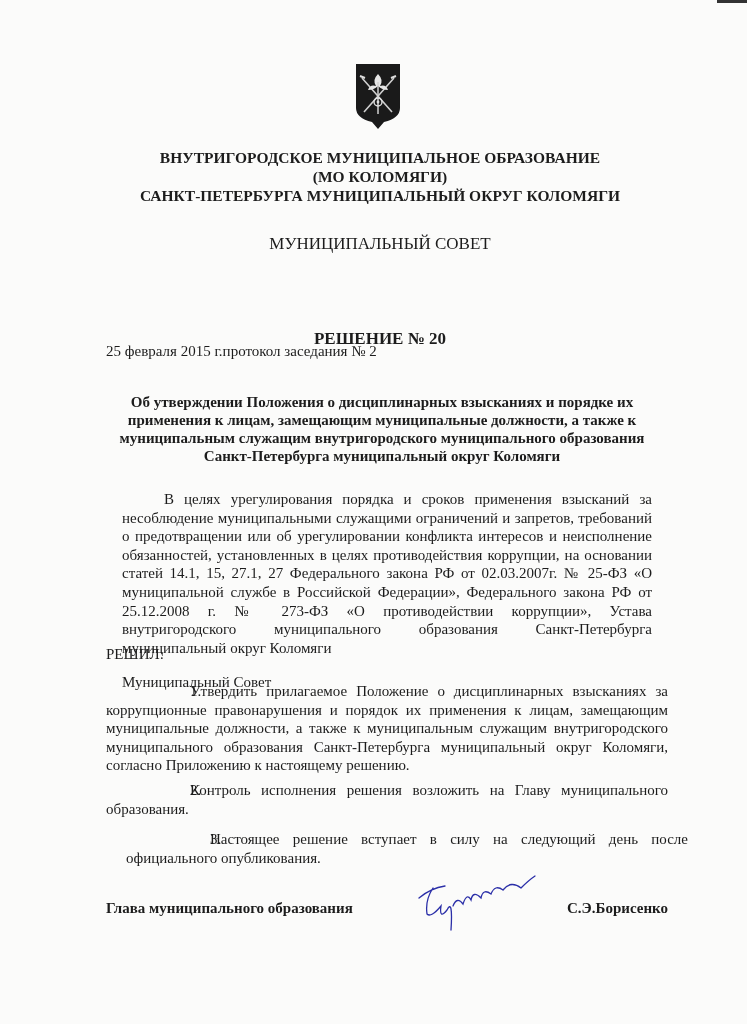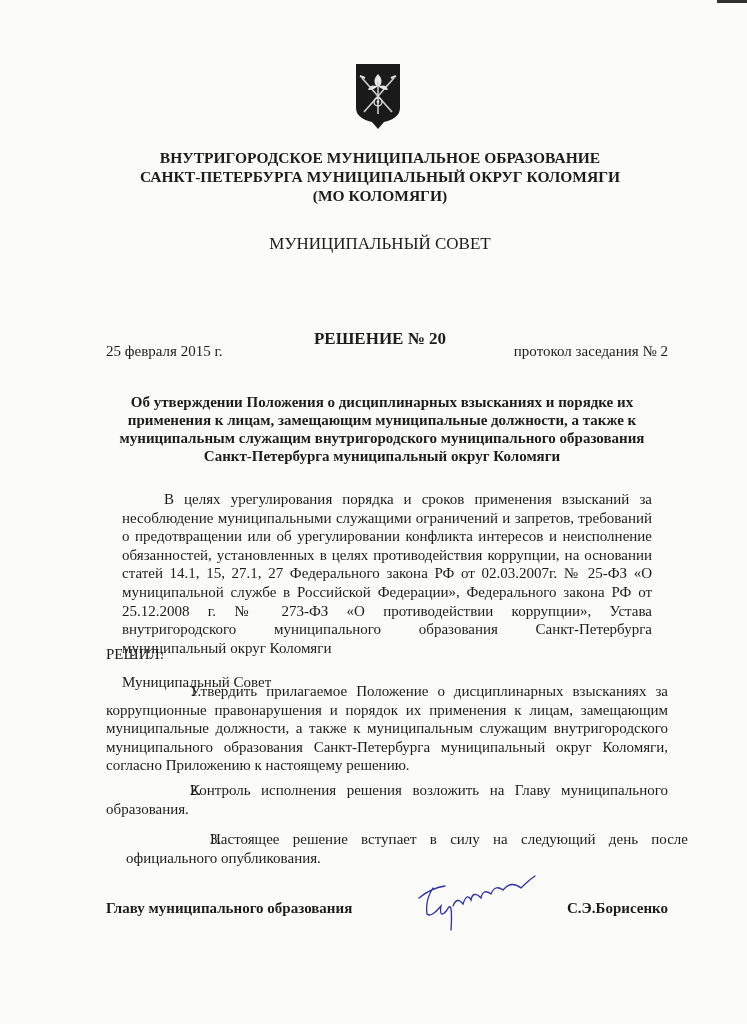--- a/index.html
+++ b/index.html
@@ -24,21 +24,21 @@
   .council {
     position: absolute; left: 100px; width: 560px; top: 234px;
     text-align: center; font-size: 17px;
   }
   .decision-title {
     position: absolute; left: 100px; width: 560px; top: 297px;
     text-align: center; font-weight: bold; font-size: 17px; margin-top: 32px;
   }
   .meta-row {
     position: absolute; left: 106px; width: 562px; top: 343px;
-    display: flex; justify-content: space-between; font-size: 15px;
+    display: flex; font-size: 15px;
   }
   .subject {
     position: absolute; left: 96px; width: 572px; top: 393px;
     text-align: center; font-weight: bold; font-size: 15px; line-height: 18px;
   }
   .preamble {
     position: absolute; left: 106px; width: 562px; top: 474px;
     font-size: 15px; line-height: 18.6px; text-align: justify;
   }
   .preamble p { margin: 16px; }
@@ -74,22 +74,22 @@
     <path d="M8 16 L38 50 M40 16 L10 50" stroke="#cfcfcf" stroke-width="1.6" fill="none"></path>
     <path d="M6 14 l5 2 M42 14 l-5 2" stroke="#ddd" stroke-width="2"></path>
     <path d="M24 12 q-6 6 -2 12 q-6 -2 -8 4 q6 0 10 -4 q4 4 10 4 q-2 -6 -8 -4 q4 -6 -2 -12 Z" fill="#e6e6e6"></path>
     <line x1="24" y1="20" x2="24" y2="52" stroke="#d0d0d0" stroke-width="1.5"></line>
     <circle cx="24" cy="40" r="4" fill="none" stroke="#e0e0e0" stroke-width="1.4"></circle>
     <circle cx="24" cy="40" r="1.4" fill="#e0e0e0"></circle>
   </svg>
 
   <div class="org-header">
     <div>ВНУТРИГОРОДСКОЕ МУНИЦИПАЛЬНОЕ ОБРАЗОВАНИЕ</div>
+    <div>(МО КОЛОМЯГИ)</div>
     <div>САНКТ-ПЕТЕРБУРГА МУНИЦИПАЛЬНЫЙ ОКРУГ КОЛОМЯГИ</div>
-    <div>(МО КОЛОМЯГИ)</div>
   </div>
 
   <div class="council">МУНИЦИПАЛЬНЫЙ СОВЕТ</div>
   <div class="decision-title">РЕШЕНИЕ № 20</div>
 
   <div class="meta-row">
     <span>25 февраля 2015 г.</span>
     <span>протокол заседания № 2</span>
   </div>
 
@@ -106,19 +106,19 @@
     <p class="first" style="margin:0"><span class="num">1.</span><span>Утвердить прилагаемое Положение о дисциплинарных взысканиях за коррупционные правонарушения и порядок их применения к лицам, замещающим муниципальные должности, а также к муниципальным  служащим внутригородского муниципального образования Санкт-Петербурга муниципальный округ Коломяги, согласно Приложению к настоящему решению.</span></p>
   </div>
   <div class="item item2">
     <p class="first" style="margin:0"><span class="num">2.</span><span>Контроль исполнения решения возложить на Главу муниципального образования.</span></p>
   </div>
   <div class="item item3">
     <p class="first" style="margin:0"><span class="num">3.</span><span>Настоящее решение вступает в силу на следующий день после официального опубликования.</span></p>
   </div>
 
   <div class="sig-row">
-    <span class="sig-title">Главу муниципального образования</span>
+    <span class="sig-title">Глава муниципального образования</span>
     <svg class="signature" viewBox="0 0 130 75">
       <path d="M8 28 Q20 18 34 16 M22 18 Q14 30 16 44 Q20 48 30 36 Q28 50 36 40 Q42 28 40 60 M42 36 Q46 26 52 34 Q56 22 60 30 Q62 20 70 28 Q72 18 80 24 Q84 14 92 20 Q100 10 110 18 Q118 10 124 6" fill="none" stroke="#2b2fa8" stroke-width="1.3" stroke-linecap="round"></path>
     </svg>
     <span class="sig-name">С.Э.Борисенко</span>
   </div>
 </div>
 
 </body></html>

